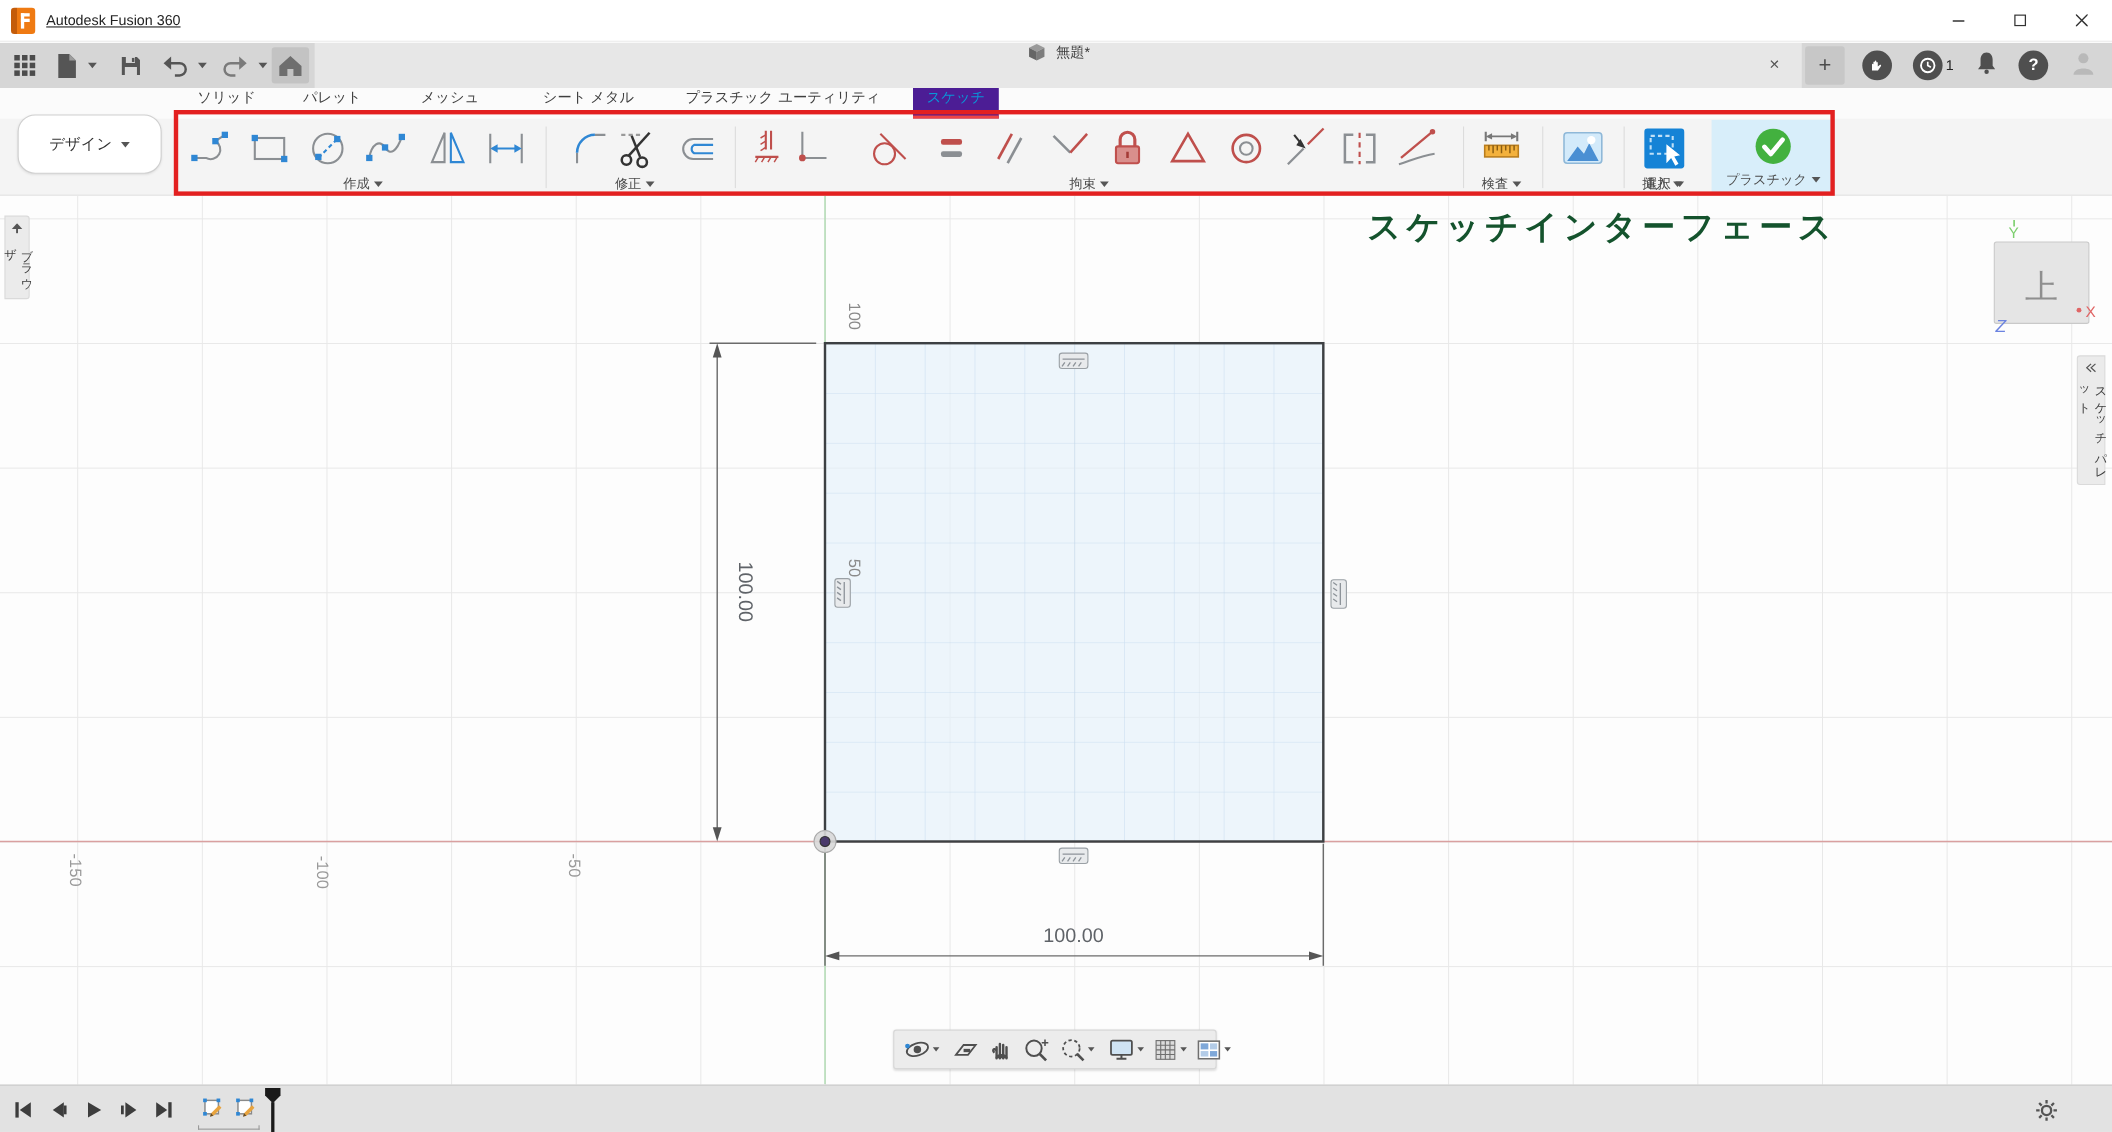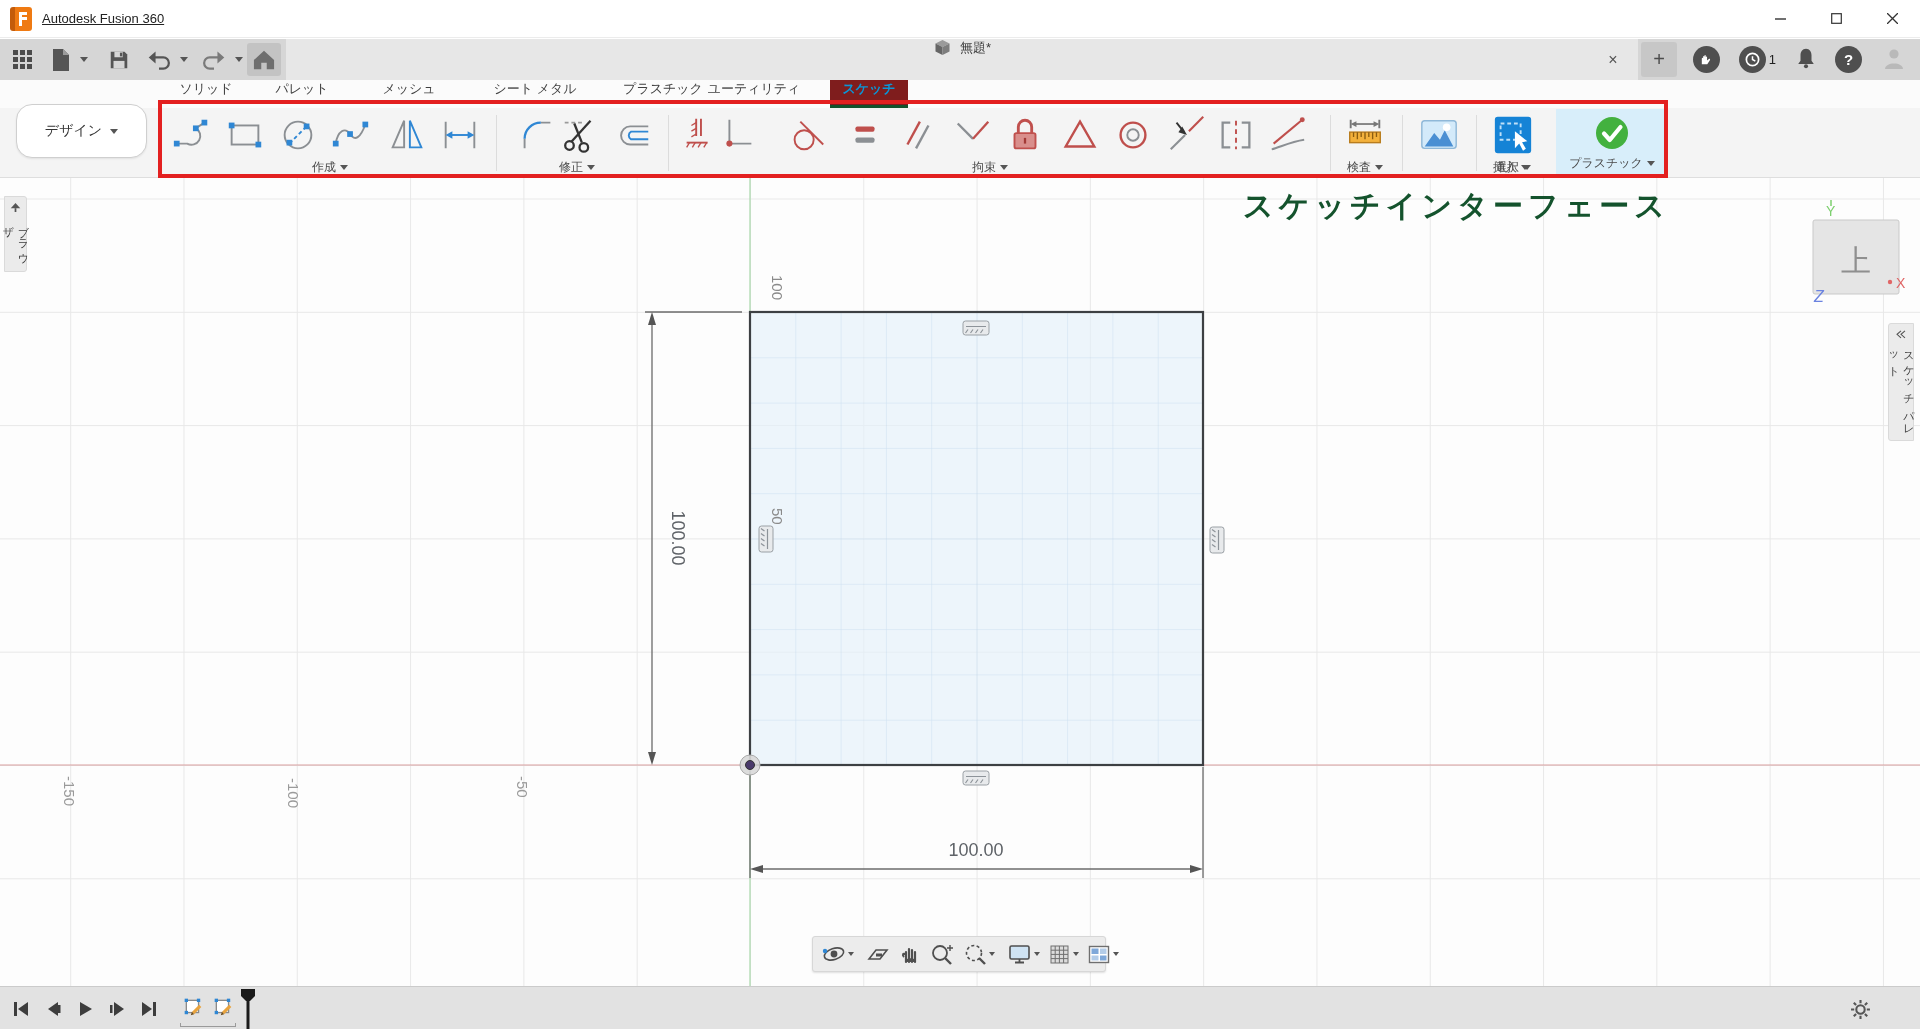--- a/index.html
+++ b/index.html
@@ -25,21 +25,21 @@
   .doctitle { font-size:13px; color:#3c3c3c; }
   .tabclose { position:absolute; right:14px; top:10px; width:22px; height:22px; display:flex; align-items:center; justify-content:center; font-size:16px; color:#555; }
   .plusbtn { position:absolute; left:1641px; top:3px; width:36px; height:35px; background:#c7c7c7; border-radius:3px; display:flex; align-items:center; justify-content:center; }
   .riconrow { position:absolute; right:4px; top:0; height:41px; width:232px; display:flex; align-items:center; justify-content:space-around; }
   .circbtn { width:27px; height:27px; border-radius:50%; background:#4f4f4f; display:flex; align-items:center; justify-content:center; color:#fff; font-size:15px; font-weight:bold; position:relative; }
   .jobwrap { display:flex; align-items:center; gap:3px; font-size:13px; color:#222; }
 
   
   .tabsrow { position:absolute; left:0; top:80px; width:100%; height:28px; background:#fbfbfb; }
   .rtab { position:absolute; top:0; height:28px; display:flex; align-items:flex-start; justify-content:center; font-size:13px; color:#3f3f3f; }
-  .rtab.active { background:#7f1d1d; color:#0a96d7; border-bottom:3px solid #14532d; font-weight:bold; }
+  .rtab.active { background:#4c1d95; color:#0a96d7; border-bottom:3px solid #ef4444; font-weight:normal; }
 
   
   .toolbar { position:absolute; left:0; top:108px; width:100%; height:70px; background:#f4f4f4; border-bottom:1px solid #dedede; }
   .ti { position:absolute; top:4px; width:46px; height:46px; display:flex; align-items:center; justify-content:center; border-radius:2px; }
   .glabel { position:absolute; bottom:1px; width:110px; display:flex; align-items:center; justify-content:center; gap:4px; font-size:12px; color:#4a4a4a; }
   .tdivider { position:absolute; top:7px; width:1px; height:56px; background:#dcdcdc; }
   .finishblock { position:absolute; left:1556px; top:1px; width:112px; height:68px; background:#d8eefa; display:flex; flex-direction:column; align-items:center; justify-content:flex-start; padding-top:5px; }
   .finishblock .glabel { position:static; margin-top:3px; width:auto; }
 
   

